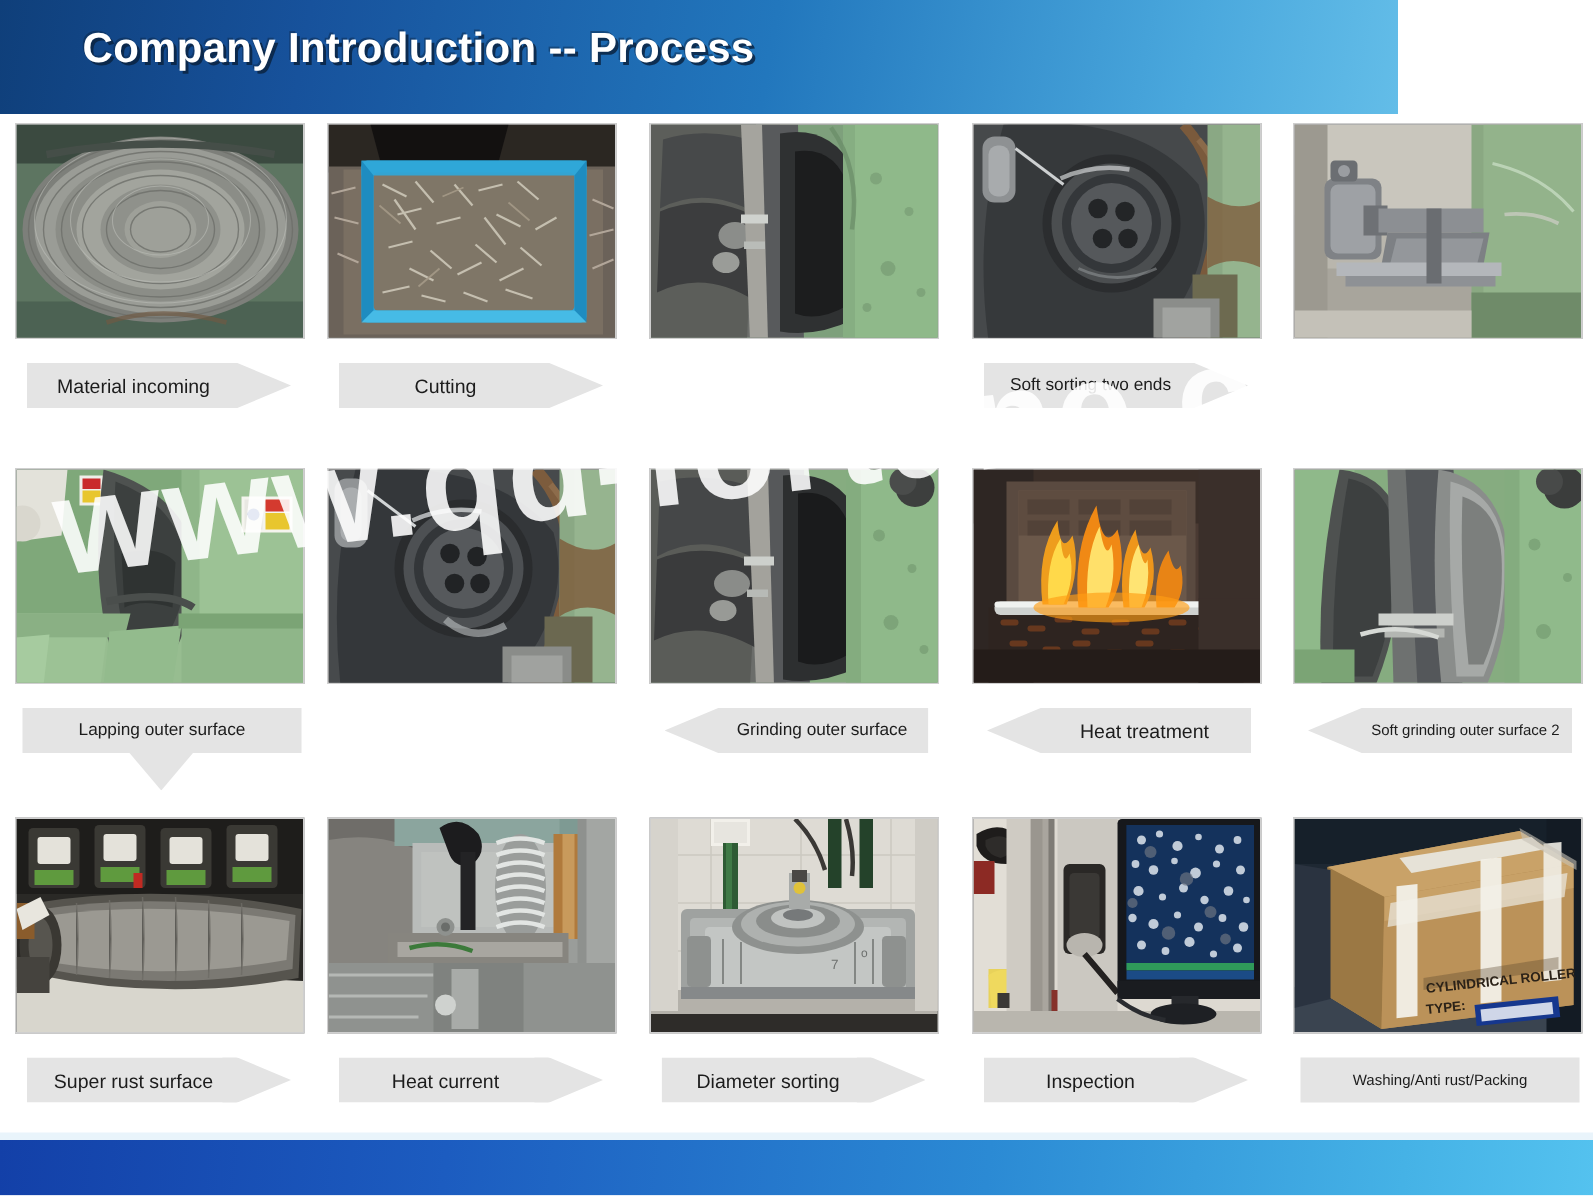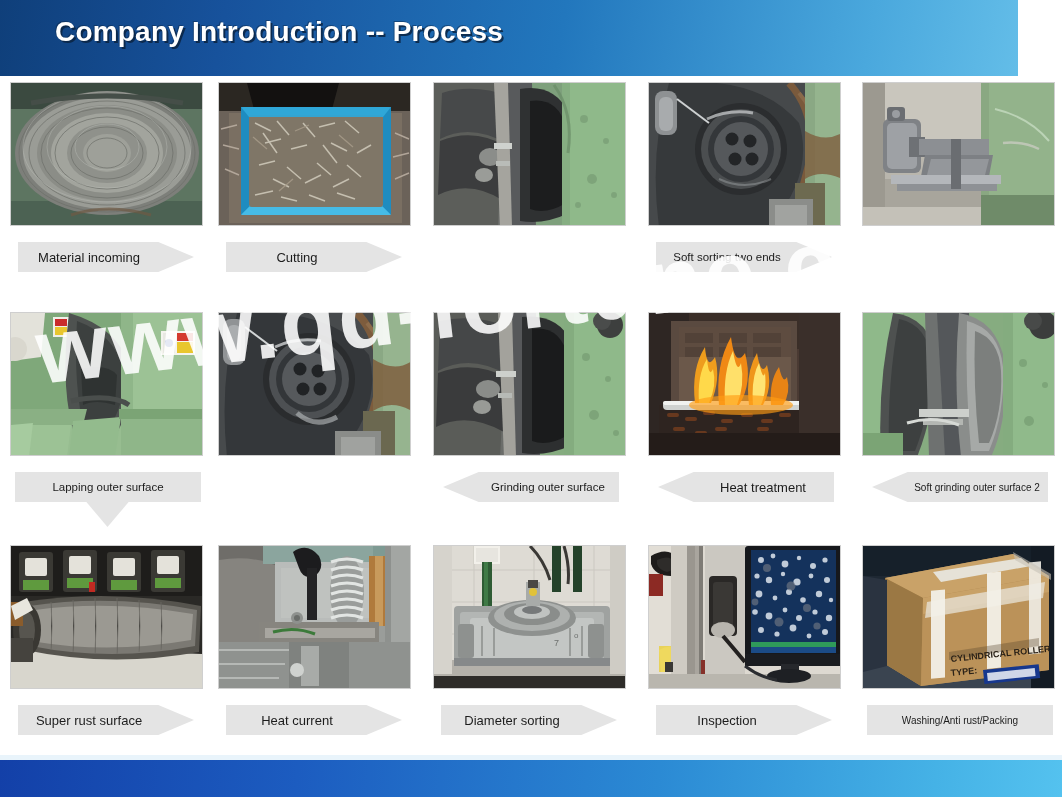--- a/index.html
+++ b/index.html
@@ -12,21 +12,21 @@
   #slide {
     position: relative;
     width: 1062px; height: 797px;
     background: #ffffff;
     overflow: hidden;
   }
 
   
   #header {
     position: absolute; left: 0; top: 0;
-    width: 1018px; height: 76px;
+    width: 932px; height: 76px;
     background: linear-gradient(100deg, #0f3f7a 0%, #17529c 22%, #2277bd 55%, #4aa8dd 85%, #63bde8 100%);
   }
   #header-title {
     position: absolute; left: 55px; top: 16px;
     font-size: 28px; font-weight: bold; color: #ffffff;
     letter-spacing: 0.2px;
     text-shadow: 2px 2px 0 rgba(10,35,65,0.85), -1px -1px 0 rgba(10,35,65,0.45);
     white-space: nowrap;
   }
 

